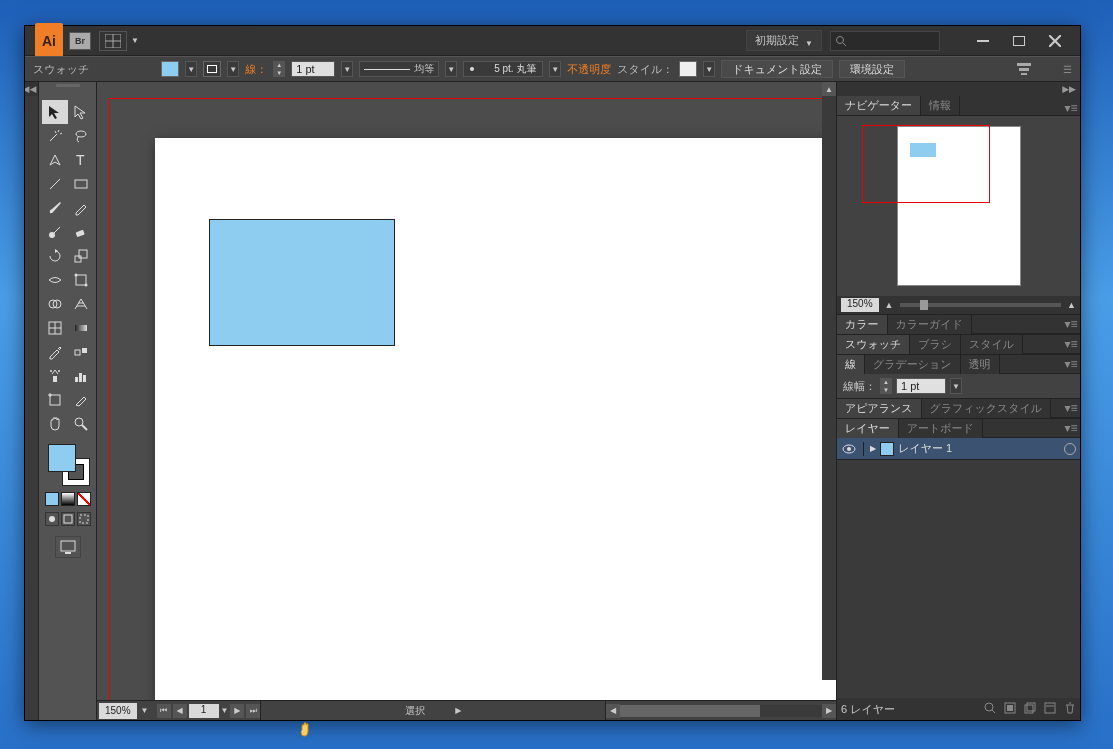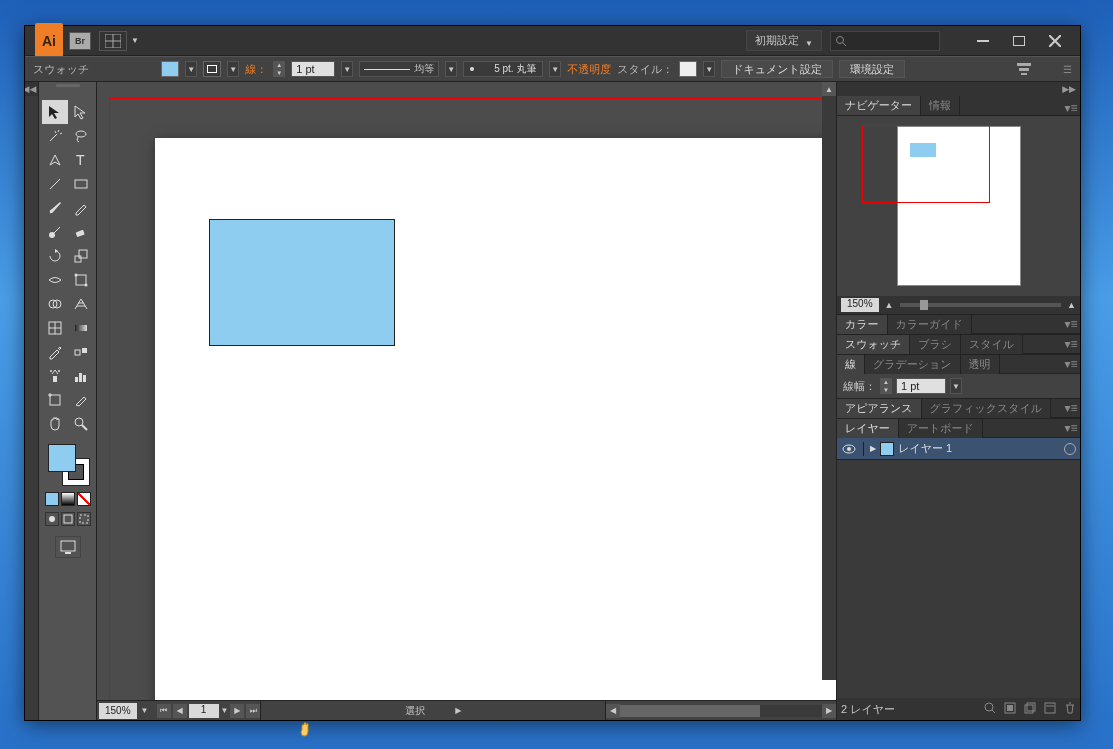--- a/index.html
+++ b/index.html
@@ -547,21 +547,21 @@
               </svg>
             </div>
           <div class="divider-v"></div>
           <span class="tri" style="color:#ddd">▶</span>
           <div class="layer-swatch"></div>
           <div class="layer-name">レイヤー 1</div>
           <div class="layer-target"></div>
         </div>
       </div>
       <div class="layers-foot">
-        <span>2 レイヤー</span>
+        <span>6 レイヤー</span>
         <div class="layers-foot-icons">
           <span class="lf-icon"><svg width="12" height="12">
                 <circle cx="5" cy="5" r="4" fill="none" stroke="#888"></circle>
                 <line x1="8" y1="8" x2="11" y2="11" stroke="#888"></line>
               </svg></span>
           <span class="lf-icon"><svg width="12" height="12">
                 <rect x="1" y="1" width="10" height="10" fill="none" stroke="#888"></rect>
                 <rect x="3" y="3" width="6" height="6" fill="#888"></rect>
               </svg></span>
           <span class="lf-icon"><svg width="12" height="12">

